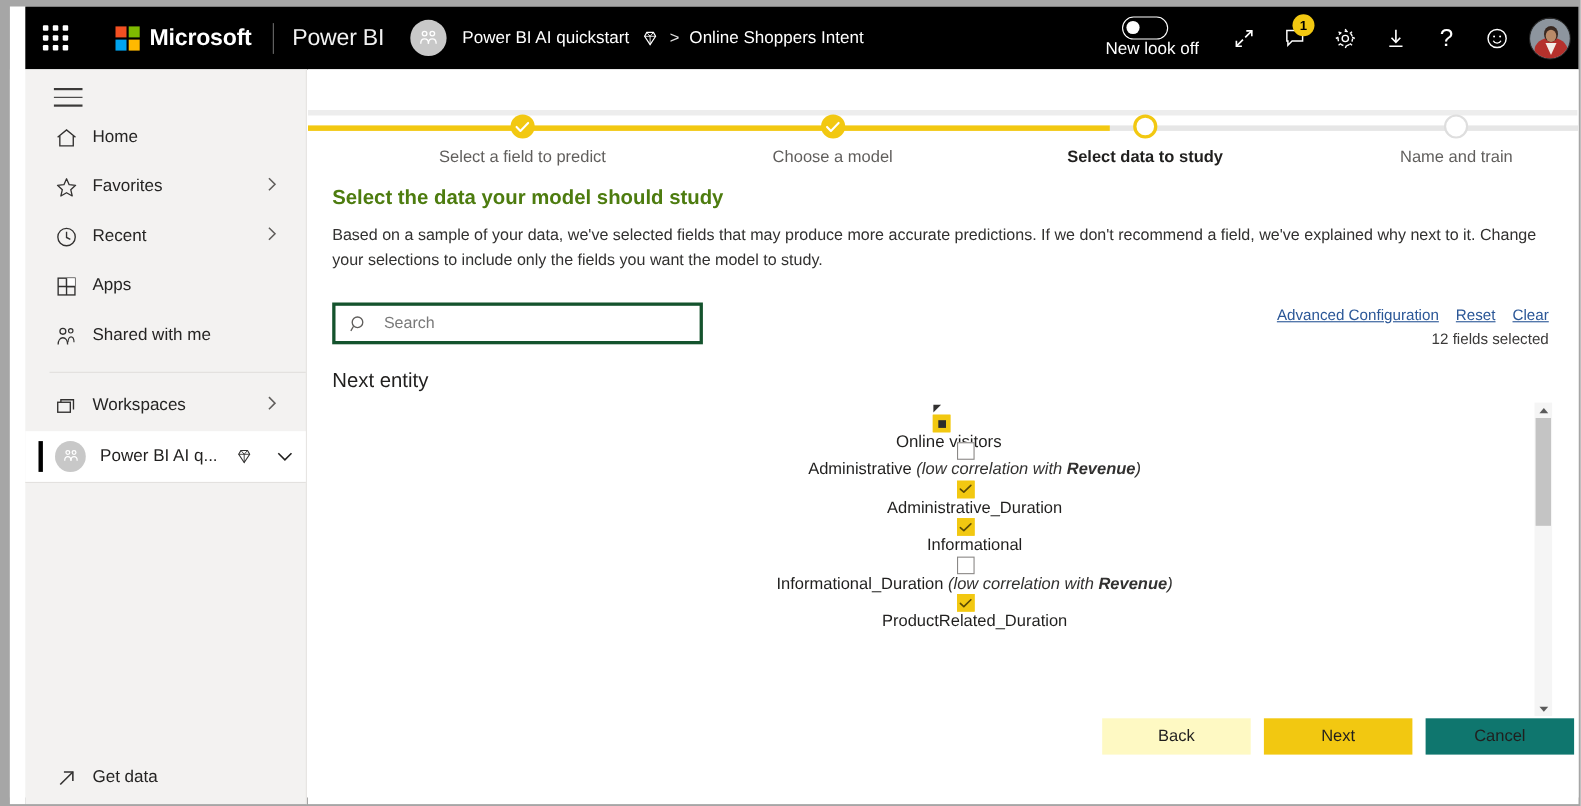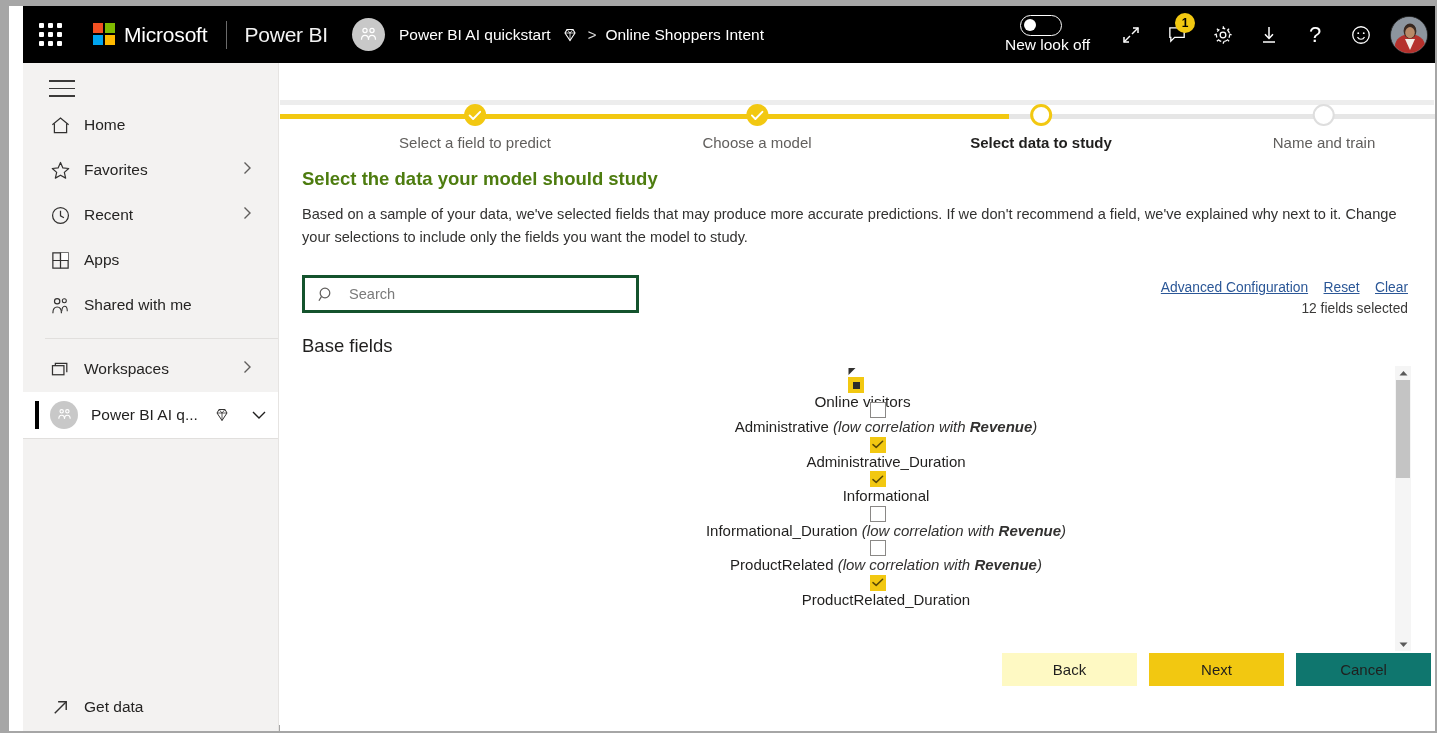--- a/index.html
+++ b/index.html
@@ -37,21 +37,21 @@
   .waffle {
     width: 36px; margin-left: 16px;
     display: grid;
     grid-template-columns: repeat(3, 5px);
     grid-template-rows: repeat(3, 5px);
     gap: 4px;
     cursor: pointer;
   }
   .waffle i { display:block; width:5px; height:5px; background:#ffffff; border-radius:1px; }
 
-  .ms-logo { display:flex; align-items:flex-start; margin-left: 18px; cursor:pointer; }
+  .ms-logo { display:flex; align-items:center; margin-left: 30px; cursor:pointer;font-weight:bold; }
   .ms-squares { display:grid; grid-template-columns: repeat(2, 10px); grid-template-rows: repeat(2, 10px); gap: 2px; }
   .ms-squares i { display:block; width:10px; height:10px; }
   .ms-squares i:nth-child(1){background:#f25022;}
   .ms-squares i:nth-child(2){background:#7fba00;}
   .ms-squares i:nth-child(3){background:#00a4ef;}
   .ms-squares i:nth-child(4){background:#ffb900;}
   .ms-word { font-size: 21px; margin-left: 9px; letter-spacing: -0.2px; color:#fff; }
 
   .vsep { width:1px; height:28px; background:#6a6a6a; margin: 0 17px 0 19px; }
 
@@ -566,21 +566,21 @@
 
     <div id="rightlinks">
       <div>
         <a>Advanced Configuration</a>
         <a>Reset</a>
         <a>Clear</a>
       </div>
       <div id="fieldcount">12 fields selected</div>
     </div>
 
-    <div id="baseentity">Base fields</div>
+    <div id="baseentity">Next entity</div>
 
     <div id="tree">
 
       <div class="treerow">
         <span class="caret">
           <svg width="11" height="11" viewBox="0 0 11 11">
               <path d="M1.5 2 L8.5 2 L1.5 9 Z" fill="#323130"></path>
             </svg>
         </span>
         <span class="cbox partial">
@@ -620,27 +620,20 @@
       </div>
 
       <div class="treerow child">
         <span class="cbox"></span>
         <span class="node-label">
           <span>Informational_Duration</span>
           <span class="note"><span>(low correlation with </span><b>Revenue</b><span>)</span></span>
         </span>
       </div>
 
-      <div class="treerow child">
-        <span class="cbox"></span>
-        <span class="node-label">
-          <span>ProductRelated</span>
-          <span class="note"><span>(low correlation with </span><b>Revenue</b><span>)</span></span>
-        </span>
-      </div>
 
       <div class="treerow child">
         <span class="cbox checked">
           <svg width="12" height="9" viewBox="0 0 12 9">
             <path d="M1 4.6 L4.2 7.4 L10.6 1.2" fill="none" stroke="#5a4a06" stroke-width="1.5" stroke-linecap="round" stroke-linejoin="round"></path>
           </svg>
         </span>
         <span class="node-label">
           <span>ProductRelated_Duration</span>
         </span>

